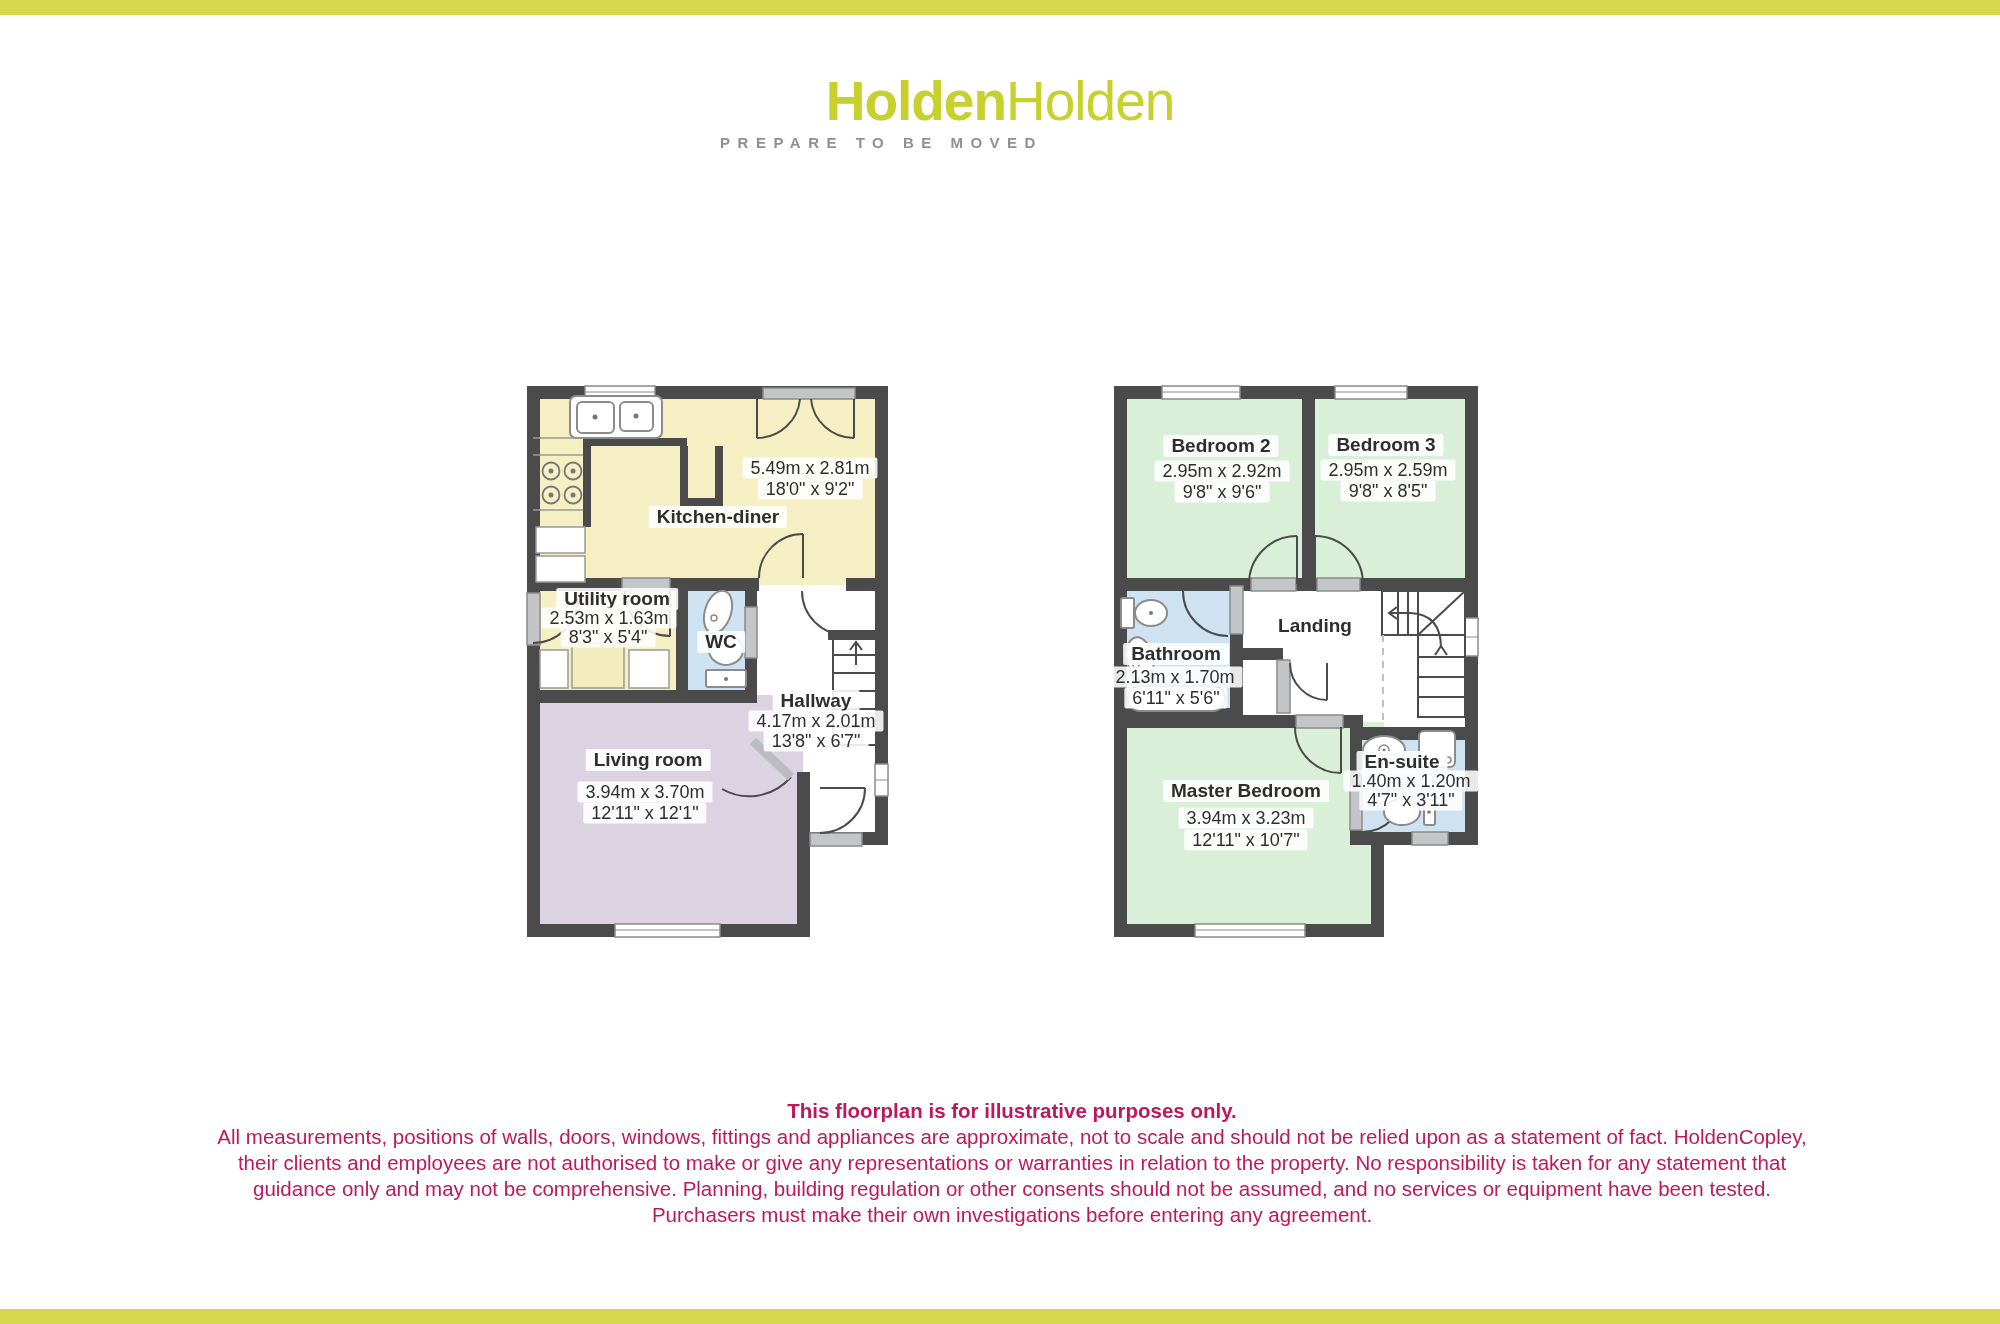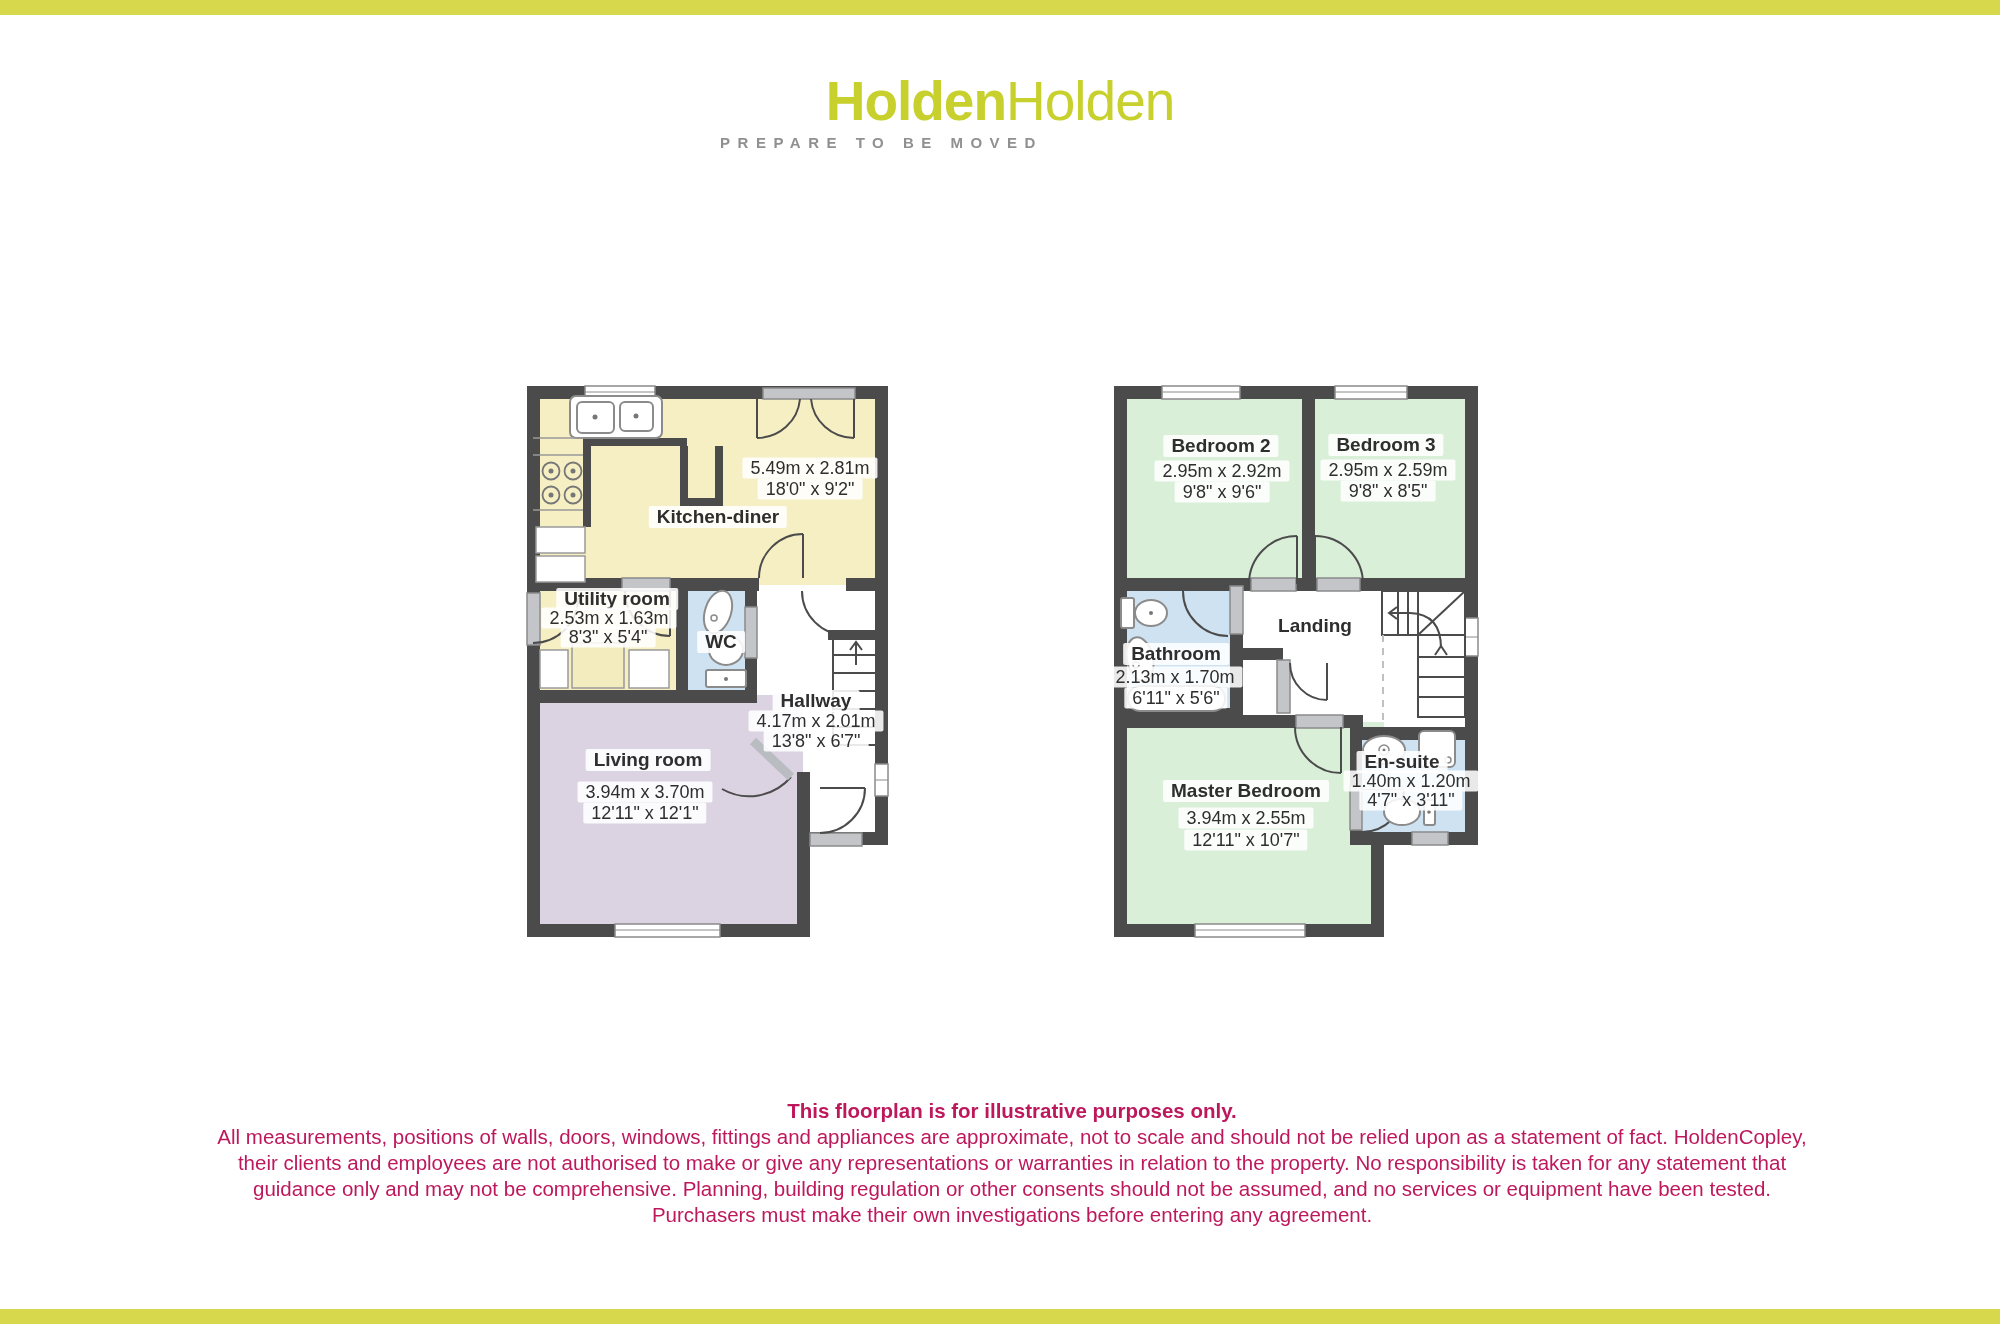--- a/index.html
+++ b/index.html
@@ -306,21 +306,21 @@
 <div class="rlabel rdim" style="left:1388px;top:470px">2.95m x 2.59m</div>
 <div class="rlabel rdim" style="left:1388px;top:491px">9'8" x 8'5"</div>
 
 <div class="rlabel rname" style="left:1176px;top:654px">Bathroom</div>
 <div class="rlabel rdim" style="left:1175px;top:677px">2.13m x 1.70m</div>
 <div class="rlabel rdim" style="left:1176px;top:698px">6'11" x 5'6"</div>
 
 <div class="rlabel rname" style="left:1315px;top:626px">Landing</div>
 
 <div class="rlabel rname" style="left:1246px;top:791px">Master Bedroom</div>
-<div class="rlabel rdim" style="left:1246px;top:818px">3.94m x 2.55m</div>
+<div class="rlabel rdim" style="left:1246px;top:818px">3.94m x 3.23m</div>
 <div class="rlabel rdim" style="left:1246px;top:840px">12'11" x 10'7"</div>
 
 <div class="rlabel rname" style="left:1402px;top:762px">En-suite</div>
 <div class="rlabel rdim" style="left:1411px;top:781px">1.40m x 1.20m</div>
 <div class="rlabel rdim" style="left:1411px;top:800px">4'7" x 3'11"</div>
 
 <div class="disclaimer">
   <div class="t">This floorplan is for illustrative purposes only.</div>
   <div>All measurements, positions of walls, doors, windows, fittings and appliances are approximate, not to scale and should not be relied upon as a statement of fact. HoldenCopley,</div>
   <div>their clients and employees are not authorised to make or give any representations or warranties in relation to the property. No responsibility is taken for any statement that</div>

